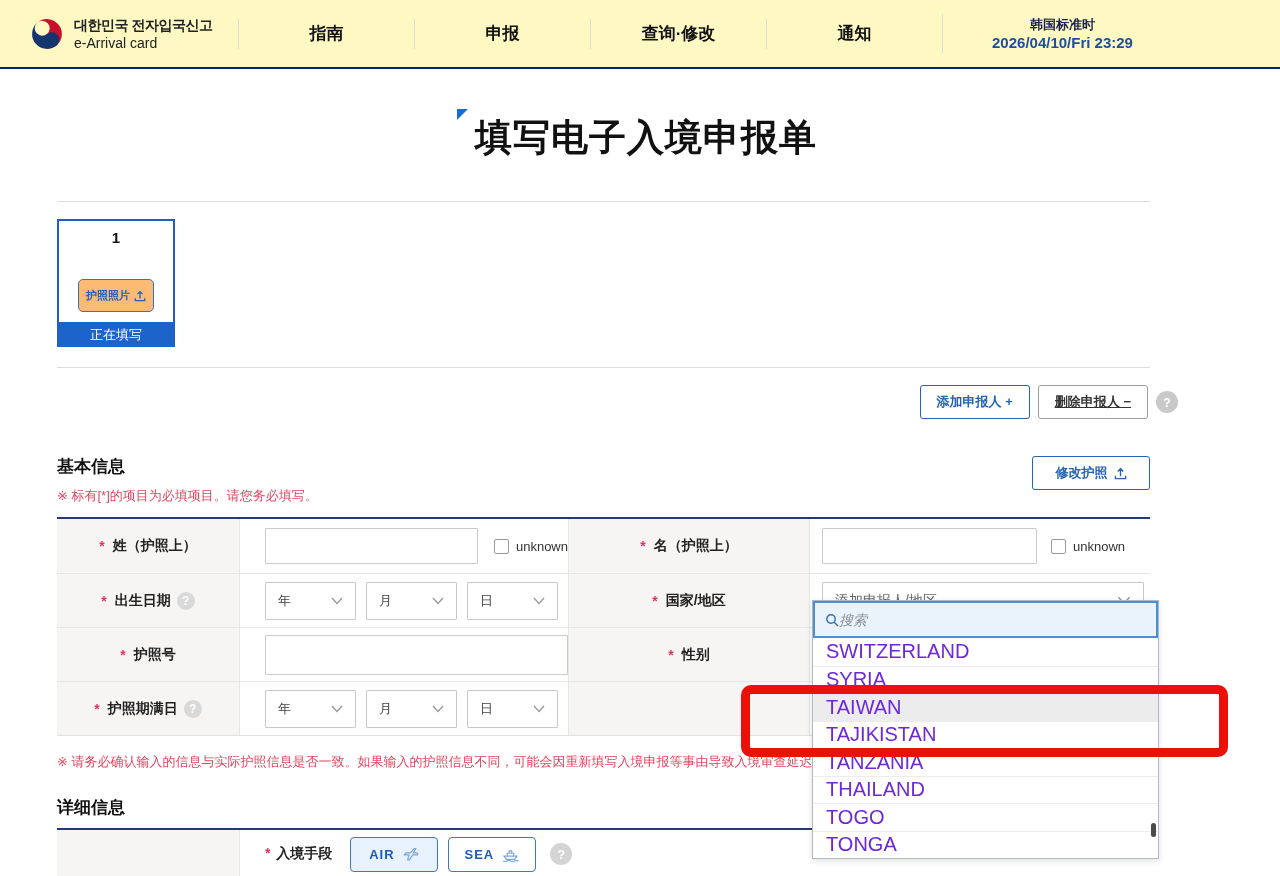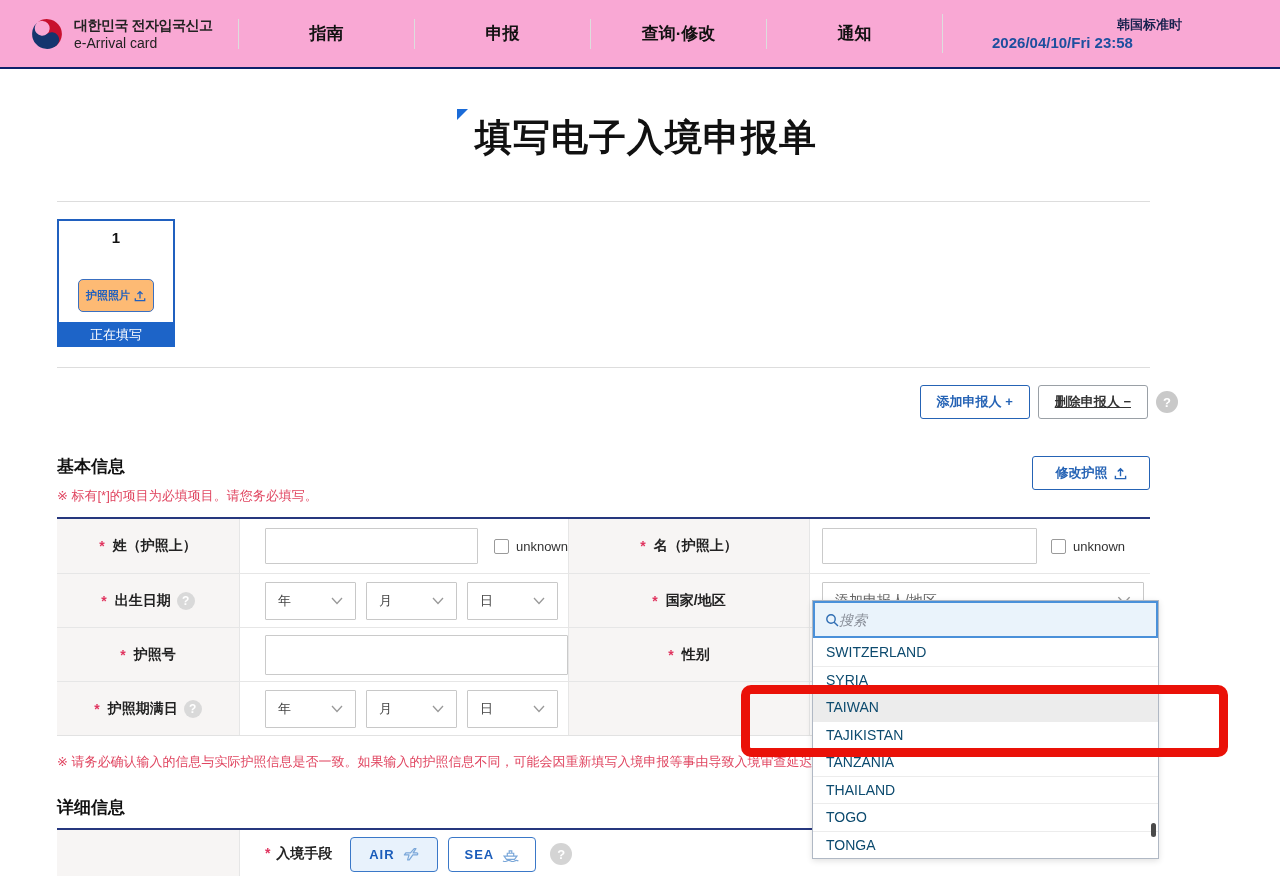--- a/index.html
+++ b/index.html
@@ -1,30 +1,30 @@
 <!DOCTYPE html>
 <html><head>
 <meta charset="utf-8">
 <style>
   * { margin:0; padding:0; box-sizing:border-box; }
   html,body { width:1280px; height:876px; overflow:hidden; background:#fff;
     font-family:"Liberation Sans","DejaVu Sans",sans-serif; color:#1a1a1a; }
 
   
   .header { position:relative; height:69px; border-bottom:2px solid #0e216b;
-    display:flex; align-items:center; background:#f9a8d4; }
+    display:flex; align-items:center; background:#fef9c3; }
   .logo { display:flex; align-items:center; gap:10px; margin-left:30px; width:200px; }
   .logo-mark { width:34px; height:34px; flex:0 0 auto; }
   .logo-text .ko { font-size:14px; font-weight:bold; color:#222; letter-spacing:-0.5px; }
   .logo-text .en { font-size:14px; color:#222; }
   .nav { display:flex; height:36px; align-items:center; margin-left:8px; }
   .nav-item { width:176px; text-align:center; font-size:17px; font-weight:bold; color:#111;
     border-left:1px solid #ddd; height:30px; line-height:30px; cursor:pointer; }
   .clock { border-left:1px solid #ddd; width:240px; text-align:center; padding:2px 0; }
-  .clock .lbl { font-size:13px; font-weight:bold; color:#19224f;text-align:right; }
+  .clock .lbl { font-size:13px; font-weight:bold; color:#19224f; }
   .clock .dt { font-size:15px; font-weight:bold; color:#1d4f9e; }
 
   
   .page-title-wrap { margin-top:44px; text-align:center; position:relative; }
   .page-title { display:inline-block; position:relative; font-size:37px; font-weight:800;
     color:#111; letter-spacing:1px; padding-left:12px; }
   .title-flag { position:absolute; left:-6px; top:-4px; width:0; height:0;
     border-left:11px solid #1a6bd8; border-bottom:11px solid transparent; }
 
   .wrap { width:1093px; margin-left:57px; }
@@ -113,21 +113,21 @@
   
   .dropdown { position:absolute; left:812px; top:600px; width:347px; z-index:10;
     background:#fff; border:1px solid #b0b8c4; box-shadow:0 2px 6px rgba(0,0,0,.12); }
   .dd-search { height:37px; background:#eaf3fb; border:2px solid #4a90d9; display:flex;
     align-items:center; gap:0; padding:0 10px; }
   .dd-search input { border:none; background:transparent; outline:none; font-style:italic;
     font-size:14px; color:#333; width:100%; font-family:inherit; }
   .dd-search input::placeholder { color:#8a8f99; }
   .dd-list { position:relative; }
   .dd-item { height:27.5px; display:flex; align-items:center; padding-left:13px;
-    font-size:14px; color:#0c4a6e; border-top:1px solid #ececec; cursor:pointer; background:#fff; }
+    font-size:20px; color:#6d28d9; border-top:1px solid #ececec; cursor:pointer; background:#fff; }
   .dd-item:first-child { border-top:none; }
   .dd-item.highlight { background:#ececec; }
   .dd-thumb { position:absolute; right:2px; top:185px; width:5px; height:14px;
     background:#4a4a4a; border-radius:3px; cursor:pointer; }
 
   
   .annotation { position:absolute; left:741px; top:685px; width:487px; height:72px;
     border:9px solid #ea1108; border-radius:10px; z-index:20; pointer-events:none; }
 
   svg { display:block; }
@@ -151,21 +151,21 @@
     </span>
   </div>
   <div class="nav">
     <div class="nav-item">指南</div>
     <div class="nav-item">申报</div>
     <div class="nav-item">查询·修改</div>
     <div class="nav-item">通知</div>
   </div>
   <div class="clock">
     <div class="lbl">韩国标准时</div>
-    <div class="dt">2026/04/10/Fri 23:58</div>
+    <div class="dt">2026/04/10/Fri 23:29</div>
   </div>
 </div>
 
 <div class="page-title-wrap">
   <h1 class="page-title">
     <span class="title-flag"></span>
     <span>填写电子入境申报单</span>
   </h1>
 </div>
 

